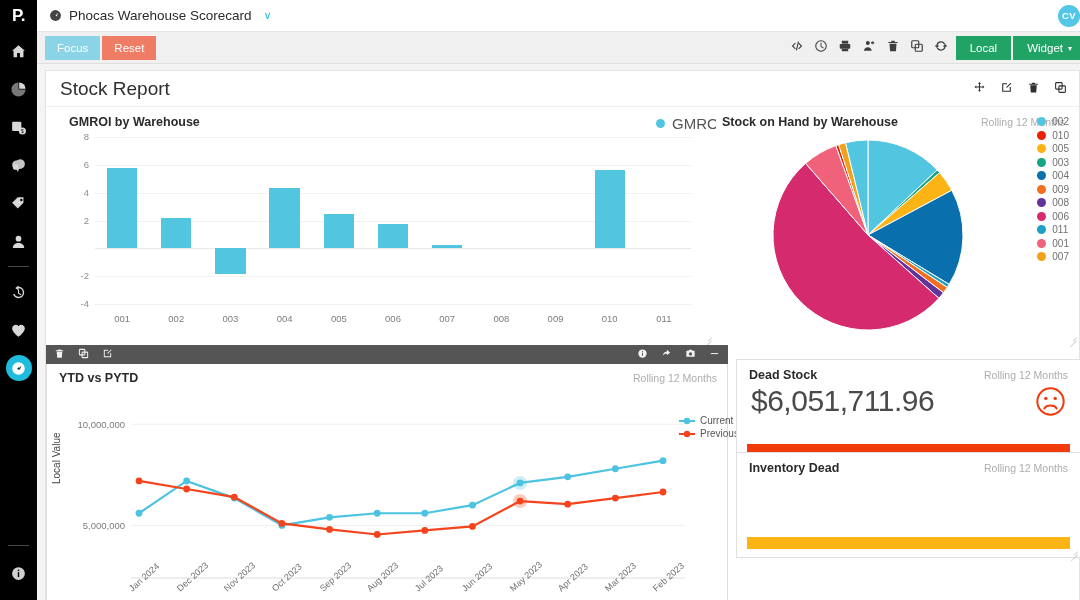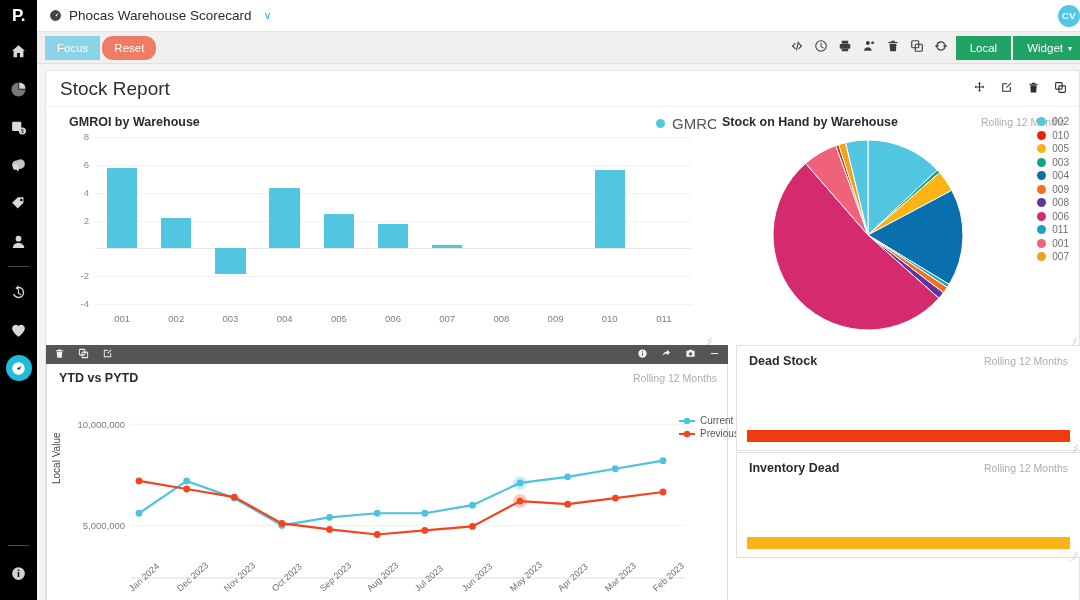--- a/index.html
+++ b/index.html
@@ -61,21 +61,21 @@
   .toolbar {
     height: 32px; background: #f0f0f0; border-bottom: 1px solid #e0e0e0;
     display: flex; align-items: stretch; flex: 0 0 32px;
   }
   .btn-focus, .btn-reset {
     height: 24px; margin: 4px 0 4px 6px; padding: 0 12px; border: none;
     color: #ffffff; font-size: 11.5px; font-family: inherit; cursor: pointer;
     display:flex; align-items:center;
   }
   .btn-focus { background: #8bd3e6; margin-left: 8px; }
-  .btn-reset { background: #ef7c65; margin-left: 2px; border-radius: 11px; }
+  .btn-reset { background: #ef7c65; margin-left: 2px; }
   .tb-fill { flex: 1; }
   .tool-icons { display: flex; align-items: center; gap: 10px; padding-right: 8px; }
   .tool-icons svg { width: 14px; height: 14px; fill: #3d3d3d; }
   .green-btn {
     background: #21a366; color: #fff; font-size: 11.5px; height: 24px;
     margin: 4px 0; padding: 0 14px; display: flex; align-items: center;
     border: none; cursor: pointer; font-family: inherit;
   }
   .green-btn.second { margin-left: 2px; margin-right: 6px; padding-right: 10px; }
   .green-btn .caret { margin-left: 5px; font-size: 8px; }
@@ -140,21 +140,21 @@
   .line-toolbar svg { width: 11px; height: 11px; fill: #f2f2f2; }
   .lt-left, .lt-right { display: flex; align-items: center; gap: 13px; }
   .line-body { background: #fff; height: 303px; position: relative;
                border-left: 1px solid #ddd; border-right: 1px solid #ddd; border-bottom: 1px solid #ddd;}
   .axis-title { font-size: 10px; color: #444; }
   .xtick { position: absolute; font-size: 9px; color: #707070; transform: rotate(-42deg);
            transform-origin: left top; white-space: nowrap; }
 
   
   .kpi { position: absolute; background: #fff; border: 1px solid #e0e0e0; }
-  #dead  { left: 690px; top: 238px; width: 345px; height: 106px; }
+  #dead  { left: 690px; top: 252px; width: 345px; height: 106px; }
   #inval { left: 690px; top: 345px; width: 345px; height: 106px; }
   .kpi-head { display: flex; align-items: baseline; padding: 8px 12px 0 12px; }
   .kpi-head .sp { flex: 1; }
   .kpi-row { display: flex; align-items: center; padding: 2px 14px 0 14px; }
   .kpi-val { font-size: 30px; color: #4a4a4a; font-weight: 300; letter-spacing: -0.5px; }
   .kpi-row .sp { flex: 1; }
   .kpi-bar { position: absolute; left: 10px; right: 10px; bottom: 8px; height: 12px; }
   .face { width: 31px; height: 31px; }
 </style>
 </head>
@@ -590,20 +590,30 @@
 
             </div>
           </div>
 
           <div class="kpi" id="dead">
             <div class="kpi-head">
               <span class="wdg-title">Dead Stock</span>
               <span class="sp"></span>
               <span class="wdg-sub">Rolling 12 Months</span>
             </div>
+            <div class="kpi-row">
+              <span class="kpi-val">$6,051,711.96</span>
+              <span class="sp"></span>
+              <svg class="face" viewBox="0 0 40 40">
+                <circle cx="20" cy="20" r="17" fill="none" stroke="#f23b0c" stroke-width="2.6"></circle>
+                <circle cx="14" cy="16" r="2.2" fill="#f23b0c"></circle>
+                <circle cx="26" cy="16" r="2.2" fill="#f23b0c"></circle>
+                <path d="M12 29c3-5 13-5 16 0" fill="none" stroke="#f23b0c" stroke-width="2.6" stroke-linecap="round"></path>
+              </svg>
+            </div>
             <div class="kpi-bar" style="background:#f23b0c;"></div>
             <div class="resize-grip"></div>
           </div>
 
           <div class="kpi" id="inval">
             <div class="kpi-head">
               <span class="wdg-title">Inventory Dead</span>
               <span class="sp"></span>
               <span class="wdg-sub">Rolling 12 Months</span>
             </div>

